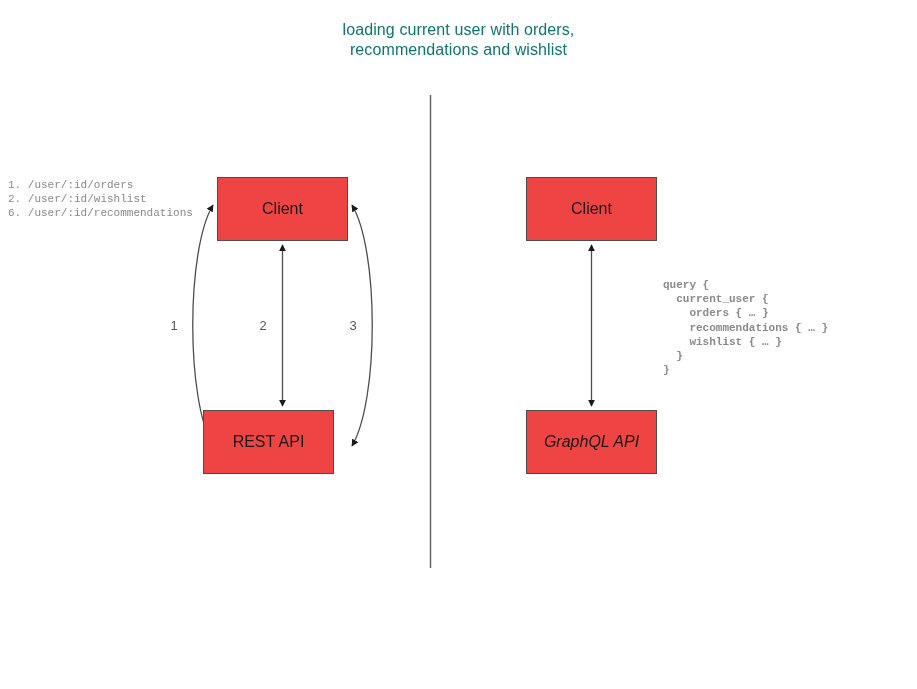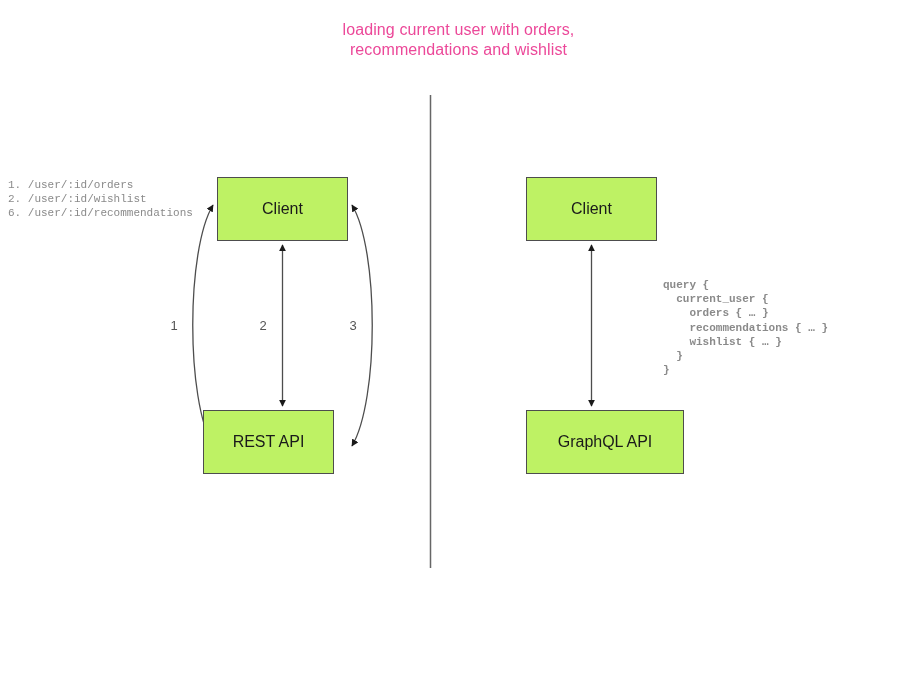--- a/index.html
+++ b/index.html
@@ -25,41 +25,41 @@
   }
 
   .diagram-title {
     position: absolute;
     left: 0;
     top: 20px;
     width: 917px;
     text-align: center;
     font-size: 16px;
     line-height: 20px;
-    color: #ec4899;
+    color: #0f766e;
     letter-spacing: 0.1px;
     white-space: pre-line;
   }
 
   .node-box {
     position: absolute;
     box-sizing: border-box;
-    background: #bef264;
+    background: #ef4444;
     border: 1.4px solid #4d4d4d;
     display: flex;
     align-items: center;
     justify-content: center;
     font-size: 16px;
     color: #1a1a1a;
   }
 
   #node-client-rest   { left: 217px; top: 177px; width: 131px; height: 64px; }
   #node-rest-api      { left: 203px; top: 410px; width: 131px; height: 64px; }
   #node-client-gql    { left: 526px; top: 177px; width: 131px; height: 64px; }
-  #node-graphql-api   { left: 526px; top: 410px; width: 158px; height: 64px; }
+  #node-graphql-api   { left: 526px; top: 410px; width: 131px; height: 64px; font-style: italic; }
 
   .edge-label {
     position: absolute;
     font-size: 13px;
     color: #555555;
     text-align: center;
     width: 20px;
   }
   #edge-label-1 { left: 164px; top: 318px; }
   #edge-label-2 { left: 253px; top: 318px; }

